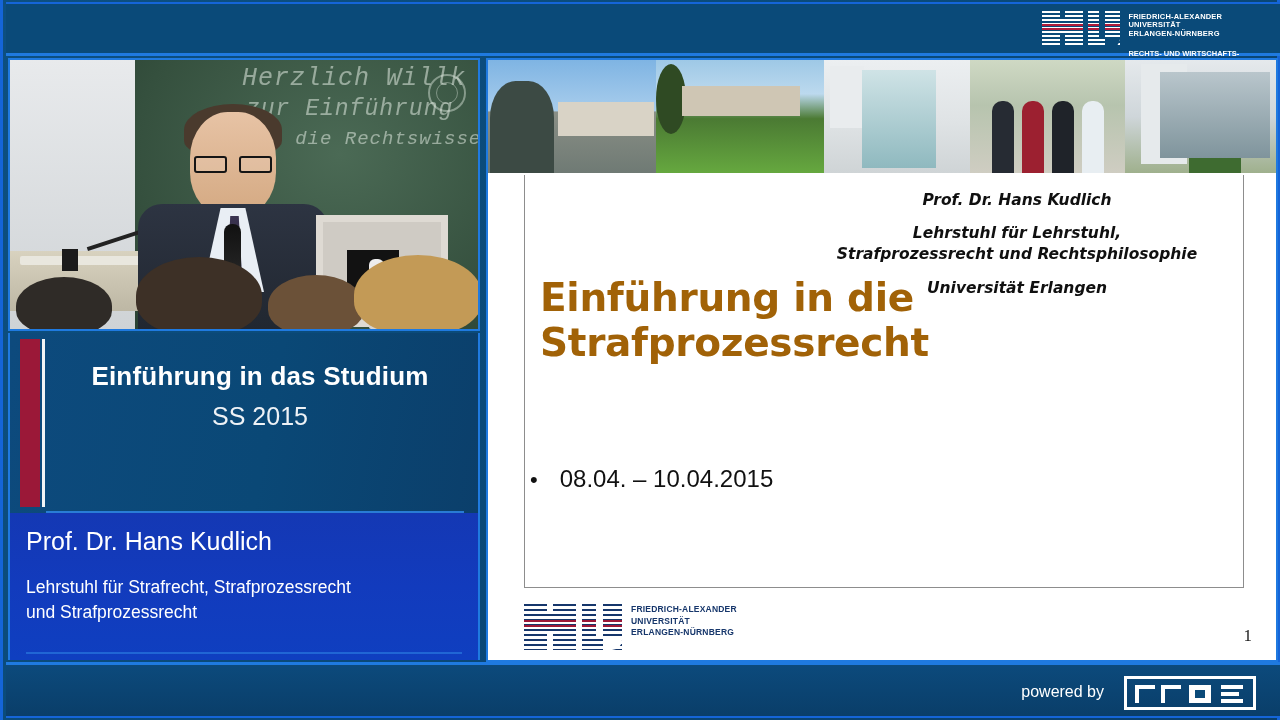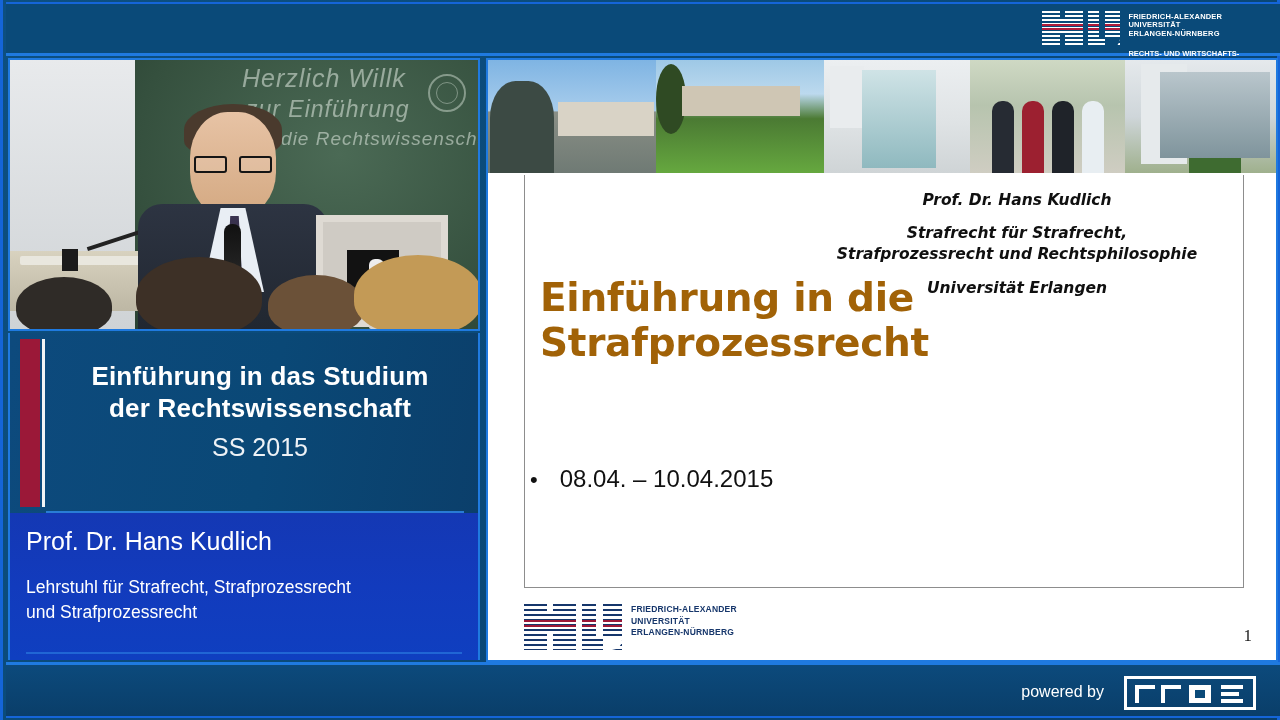--- a/index.html
+++ b/index.html
@@ -33,21 +33,21 @@
 
   
   .leftcol { position:absolute; left:5px; top:58px; width:472px; height:604px; }
 
   .video { position:relative; width:472px; height:273px; overflow:hidden;
            border:2px solid #1f7ae0; background:#2b3b30; }
   .board { position:absolute; inset:0; background:
       linear-gradient(115deg,#dfe2e4 0 26%, #3c5545 26% 100%); }
   .board:after{ content:""; position:absolute; left:26%; top:0; right:0; bottom:0;
       background:radial-gradient(ellipse at 60% 35%, #4b6a55 0%, #35503e 70%, #2a4233 100%); }
-  .chalk { position:absolute; color:rgba(225,235,225,.55); font-family:Liberation Sans, sans-serif;
+  .chalk { position:absolute; color:rgba(225,235,225,.55); font-family:Liberation Mono, monospace;
            font-style:italic; white-space:nowrap; letter-spacing:1px; z-index:3; }
   .chalk.c1{ left:232px; top:4px;  font-size:25px; }
   .chalk.c2{ left:236px; top:36px; font-size:23px; }
   .chalk.c3{ left:248px; top:68px; font-size:19px; }
   .seal { position:absolute; left:418px; top:14px; width:38px; height:38px; border-radius:50%;
           border:2px solid rgba(225,235,225,.45); z-index:3; }
   .seal:after{content:"";position:absolute;inset:6px;border-radius:50%;
           border:1px solid rgba(225,235,225,.4);}
   .wall { position:absolute; left:0; top:0; width:125px; height:100%;
           background:linear-gradient(180deg,#e8eaec,#cfd3d6); z-index:2; }
@@ -235,21 +235,20 @@
       <div class="aud a2"></div>
       <div class="aud a3"></div>
       <div class="aud a4"></div>
     </div>
 
     <div class="titleblock">
       <div class="redbar-v"></div>
       <div class="whiteline-v"></div>
       <div class="txt">
         <div class="t-main">Einführung in das Studium</div>
-        <div class="t-main">der Rechtswissenschaft</div>
         <div class="t-sub">SS 2015</div>
       </div>
       <div class="hsep" style="bottom:0;"></div>
     </div>
 
     <div class="presblock">
       <div class="p-name">Prof. Dr. Hans Kudlich</div>
       <div class="p-chair">
         <div>Lehrstuhl für Strafrecht, Strafprozessrecht</div>
         <div>und Strafprozessrecht</div>
@@ -281,21 +280,21 @@
           <div class="bush"></div>
       </div>
     </div>
 
     <div class="slidebody">
       <div class="sframe"></div>
 
       <div class="s-right">
         <div class="r1">Prof. Dr. Hans Kudlich</div>
         <div class="r2">
-          <div>Strafrecht für Strafrecht,</div>
+          <div>Lehrstuhl für Lehrstuhl,</div>
           <div>Strafprozessrecht und Rechtsphilosophie</div>
         </div>
         <div class="r3">Universität Erlangen</div>
       </div>
 
       <div class="s-title">
         <div>Einführung in die</div>
         <div>Strafprozessrecht</div>
       </div>
 

